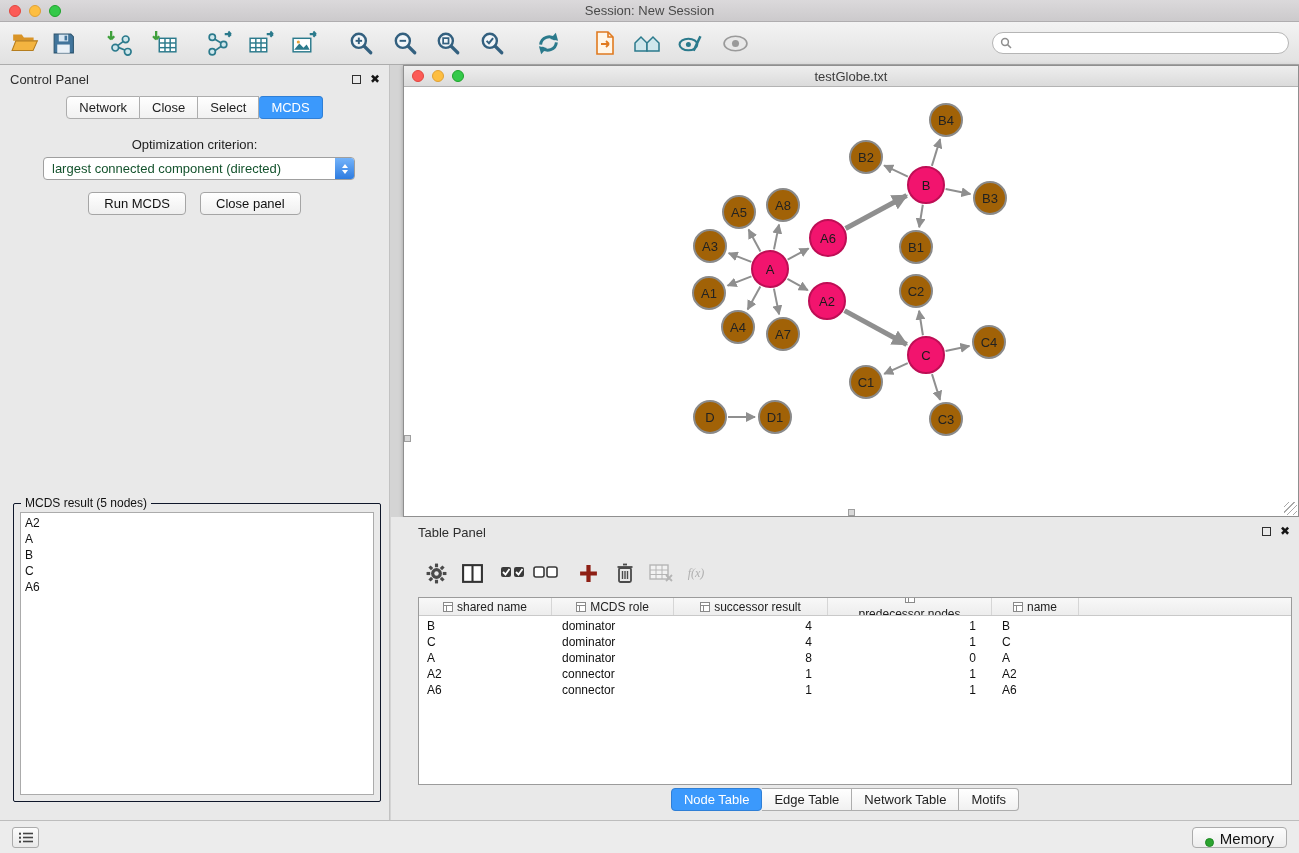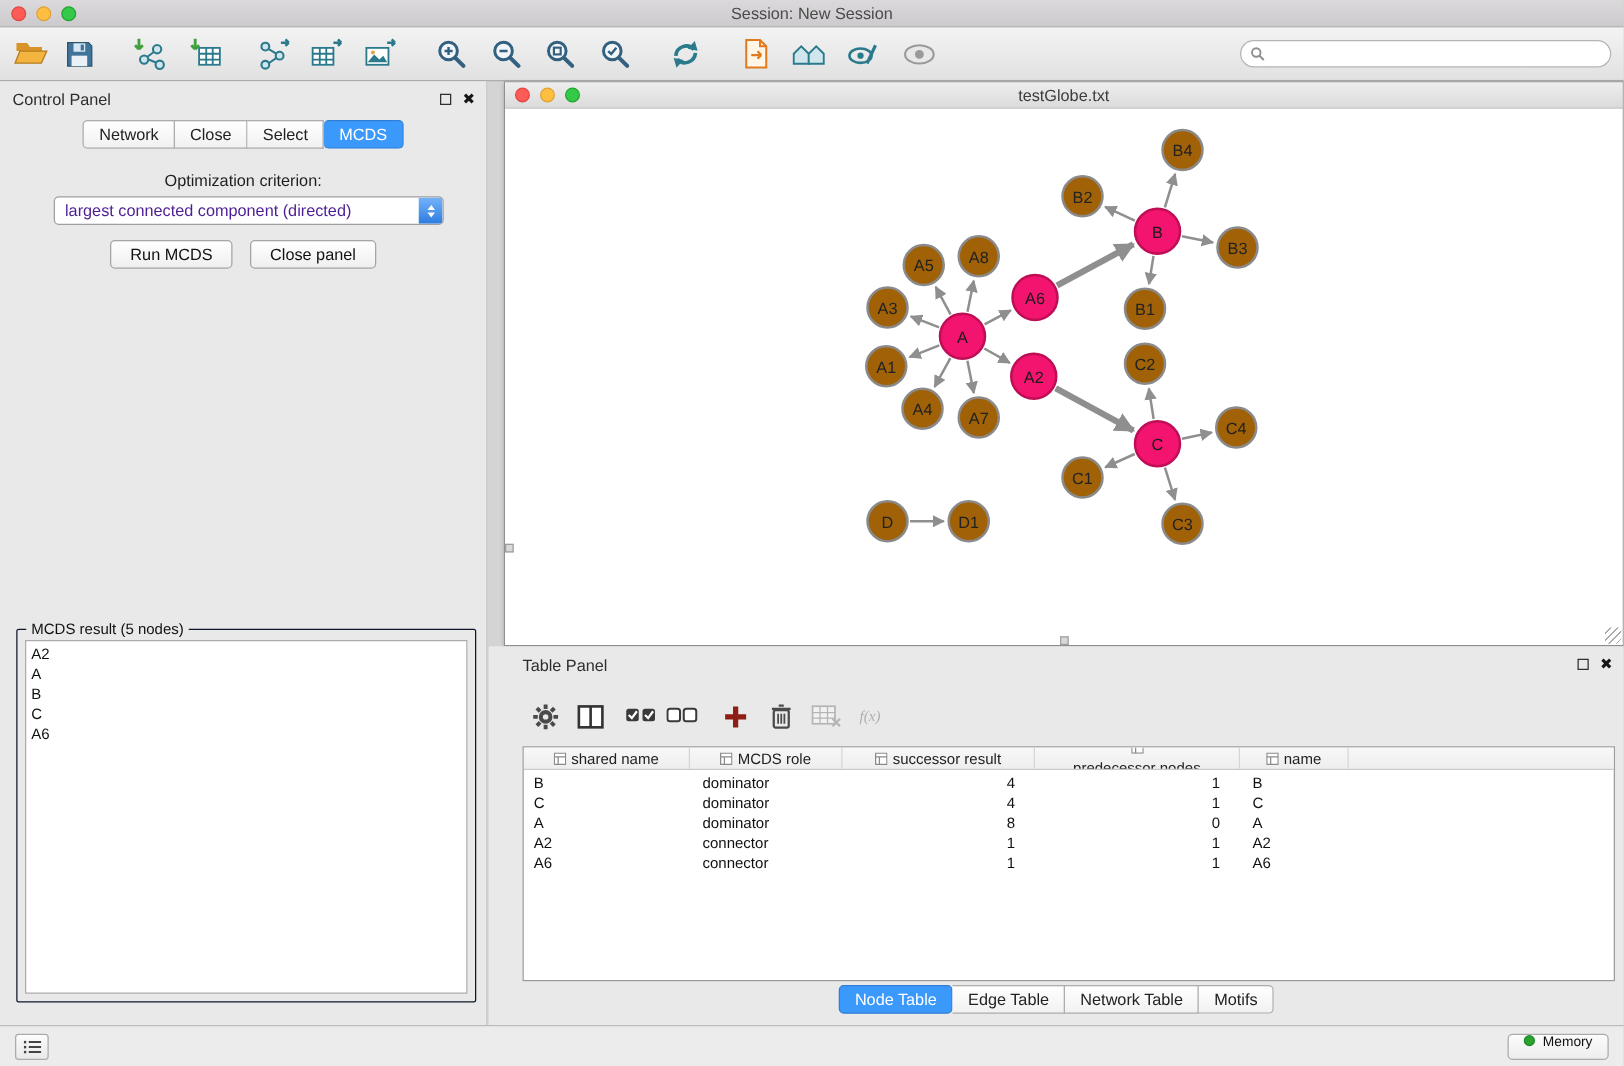--- a/index.html
+++ b/index.html
@@ -36,21 +36,21 @@
   .close-x { font-size:12px; font-weight:bold; color:#151515; line-height:12px; }
   .cp-tabs { position:absolute; top:31px; left:0; right:0; display:flex; justify-content:center; }
   .seg-tab { font-size:13px; padding:3px 12px; background:linear-gradient(#FFFFFF,#F1F1F1);
     border:1px solid #ADADAD; border-left:none; color:#222; white-space:nowrap; }
   .seg-tab:first-child { border-left:1px solid #ADADAD; border-radius:4px 0 0 4px; }
   .seg-tab:last-child { border-radius:0 4px 4px 0; }
   .seg-tab.selected { background:var(--accent,#3B99FC); color:#fff; border-color:#2F7FD6; border-radius:4px; }
   .opt-label { position:absolute; top:72px; left:0; right:0; text-align:center; font-size:13px; color:#1E1E1E; }
   .combo { position:absolute; top:92px; left:43px; width:312px; height:23px; background:#fff;
     border:1px solid #9F9F9F; border-radius:4px; display:flex; overflow:hidden; }
-  .combo-text { flex:1; font-size:13px; line-height:21px; padding-left:8px; white-space:nowrap; overflow:hidden; color:#4c1d95; }
+  .combo-text { flex:1; font-size:13px; line-height:21px; padding-left:8px; white-space:nowrap; overflow:hidden; color:#14532d; }
   .stepper { width:19px; background:linear-gradient(#74B3FA,#2E7CE0); display:flex; flex-direction:column;
     align-items:center; justify-content:center; gap:2px; }
   .stepper .up { width:0; height:0; border-left:3.5px solid transparent; border-right:3.5px solid transparent; border-bottom:4.5px solid #fff; }
   .stepper .dn { width:0; height:0; border-left:3.5px solid transparent; border-right:3.5px solid transparent; border-top:4.5px solid #fff; }
   .cp-buttons { position:absolute; top:127px; left:0; right:0; display:flex; justify-content:center; gap:14px; }
   .btn { background:linear-gradient(#FFFFFF,#EFEFEF); border:1px solid #A5A5A5; border-radius:4px;
     font-size:13px; padding:3px 15px; color:#111; }
   .mcds-result { position:absolute; left:13px; right:8px; top:390px; bottom:18px;
     border:1px solid #0f172a; border-radius:2px;margin-top:48px; }
   .mcds-legend { position:absolute; top:-8px; left:7px; background:#E9E9E9; padding:0 4px; font-size:12px; color:#111; }
@@ -95,21 +95,21 @@
   .td:first-child { padding-left:8px; }
   .td.num { text-align:right; padding-right:16px; padding-left:0; }
   .tp-tabs { position:absolute; bottom:9px; left:0; right:0; display:flex; justify-content:center; }
 
   
   .statusbar { position:absolute; left:0; right:0; bottom:0; height:33px; background:#ECECEC;
     border-top:1px solid #BDBDBD; display:flex; align-items:center; justify-content:space-between; padding:0 12px; }
   .sb-btn { width:27px; height:21px; border:1px solid #ABABAB; border-radius:3px;
     background:linear-gradient(#FCFCFC,#E9E9E9); display:flex; align-items:center; justify-content:center; }
   .memory-btn { height:21px; border:1px solid #ABABAB; border-radius:4px; background:linear-gradient(#FCFCFC,#EDEDED);
-    display:flex; align-items:flex-start; gap:6px; padding:0 12px; font-size:11px; color:#111; }
+    display:flex; align-items:flex-end; gap:6px; padding:0 12px; font-size:15px; color:#111; }
   .green-dot { width:9px; height:9px; border-radius:50%; background:#2BA32F; border:1px solid #1E8A24; }
 </style>
 </head>
 <body>
 
 <div class="app">
 
   <div class="titlebar">
     <div class="lights">
       <span class="light red"></span>

